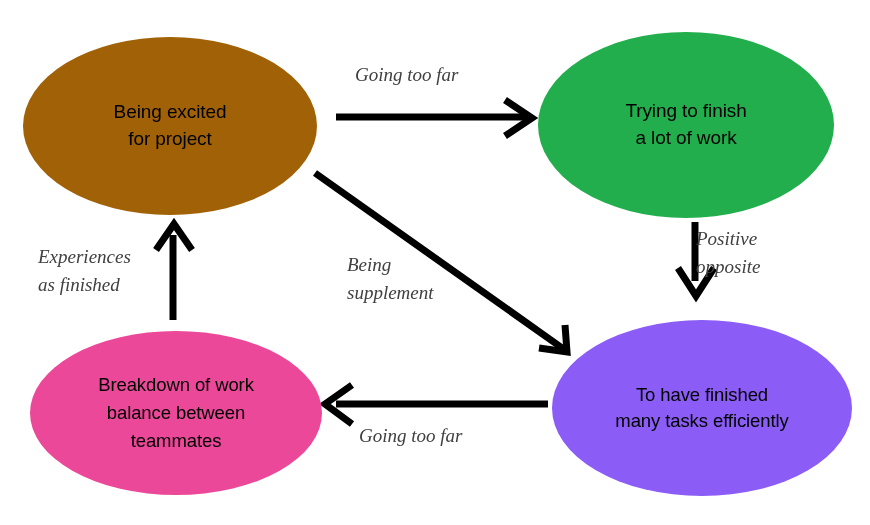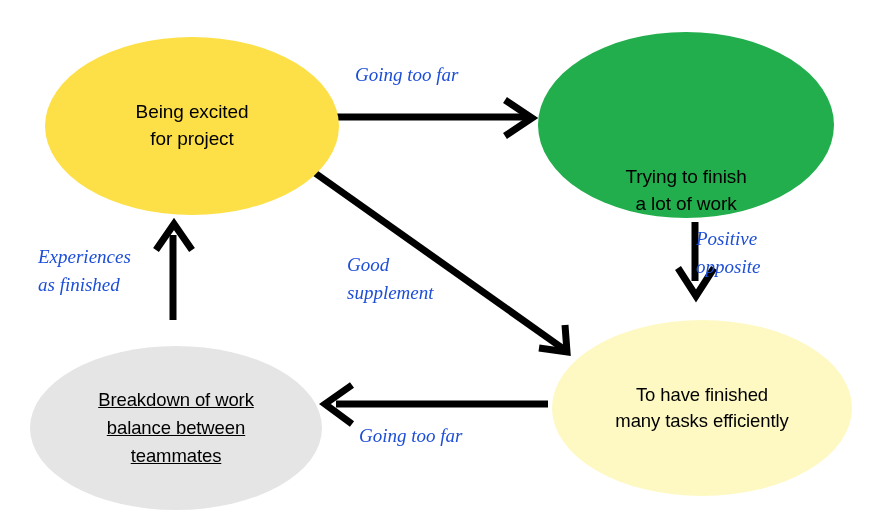--- a/index.html
+++ b/index.html
@@ -30,39 +30,39 @@
     text-align: center;
     color: #000000;
     font-family: "Liberation Sans", sans-serif;
     font-size: 19px;
     line-height: 1.42;
     font-weight: 400;
     letter-spacing: -0.1px;
     white-space: pre-line;
     padding: 0 10px;
   }
-  #node-red    { left: 45px;  top: 37px;  width: 294px; height: 178px; background: #fde047; }
-  #node-green  { left: 538px; top: 32px;  width: 296px; height: 186px; background: #22AE4C; align-items: flex-end; }
-  #node-blue   { left: 552px; top: 320px; width: 300px; height: 176px; background: #fef9c3; }
-  #node-yellow { left: 30px;  top: 346px; width: 292px; height: 164px; background: #e5e5e5; text-decoration: underline; }
+  #node-red    { left: 23px;  top: 37px;  width: 294px; height: 178px; background: #a16207; }
+  #node-green  { left: 538px; top: 32px;  width: 296px; height: 186px; background: #22AE4C; }
+  #node-blue   { left: 552px; top: 320px; width: 300px; height: 176px; background: #8b5cf6; }
+  #node-yellow { left: 30px;  top: 331px; width: 292px; height: 164px; background: #ec4899; }
 
   #node-yellow .node-label { font-size: 18.5px; line-height: 1.5; }
   #node-blue .node-label   { font-size: 18.5px; }
 
   .edge-svg {
     position: absolute;
     left: 0;
     top: 0;
     width: 870px;
     height: 525px;
     pointer-events: none;
   }
   .edge-label {
     position: absolute;
-    color: #1d4ed8;
+    color: #404040;
     font-family: "Liberation Serif", serif;
     font-style: italic;
     font-size: 19px;
     line-height: 1.45;
     font-weight: 400;
     white-space: pre-line;
   }
   #label-going-too-far-top  { left: 355px; top: 61px;  }
   #label-positive-opposite  { left: 696px; top: 225px; }
   #label-good-supplement    { left: 347px; top: 251px; }
@@ -122,16 +122,16 @@
 balance between
 teammates</span>
   </div>
 
   <div class="edge-label" id="label-going-too-far-top">Going too far</div>
   <div class="edge-label" id="label-positive-opposite">Positive
 opposite</div>
   <div class="edge-label" id="label-going-too-far-bot">Going too far</div>
   <div class="edge-label" id="label-experiences">Experiences
 as finished</div>
-  <div class="edge-label" id="label-good-supplement">Good
+  <div class="edge-label" id="label-good-supplement">Being
 supplement</div>
 
 </div>
 
 </body></html>

